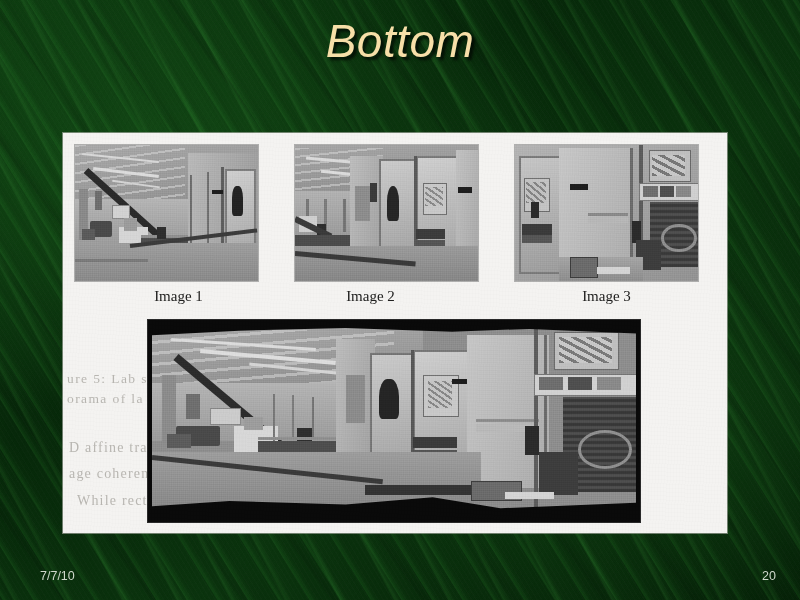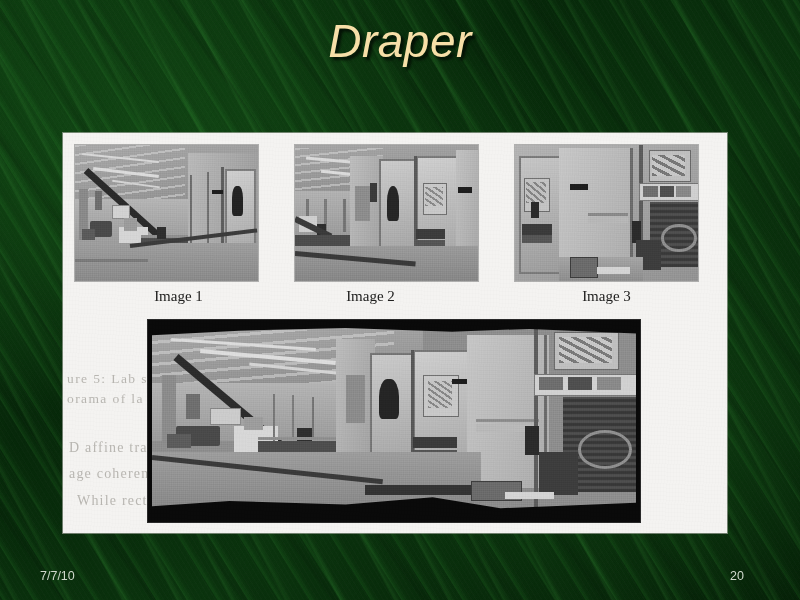--- a/index.html
+++ b/index.html
@@ -181,32 +181,32 @@
   
   .footer-date, .footer-center, .footer-page {
     position: absolute;
     bottom: 17px;
     font-size: 12.5px;
     color: #cfd8cc;
     user-select: none;
   }
   .footer-date   { left: 40px; }
   .footer-center { left: 0; right: 0; text-align: center; }
-  .footer-page   { right: 56px; margin-left: 26px; }
+  .footer-page   { right: 24px; margin-left: 26px; }
 </style>
 </head>
 <body>
 
 <div class="slide">
 
   <div class="bg-base"></div>
   <div class="bg-strokes"></div>
   <div class="bg-noise"></div>
 
-  <div class="title">Draper</div>
+  <div class="title">Bottom</div>
 
   <div class="paper">
 
     <div class="ghost-text gt-cap1">ure 5:  Lab sequence.  (Bottom)</div>
     <div class="ghost-text gt-cap2">orama of la</div>
     <div class="ghost-text gt-mid">mage</div>
     <div class="ghost-text gt-b1">D affine transformations exploit tempo</div>
     <div class="ghost-text gt-b2">age coherence</div>
     <div class="ghost-text gt-b3">While rectangles are relatively small fi</div>
 

